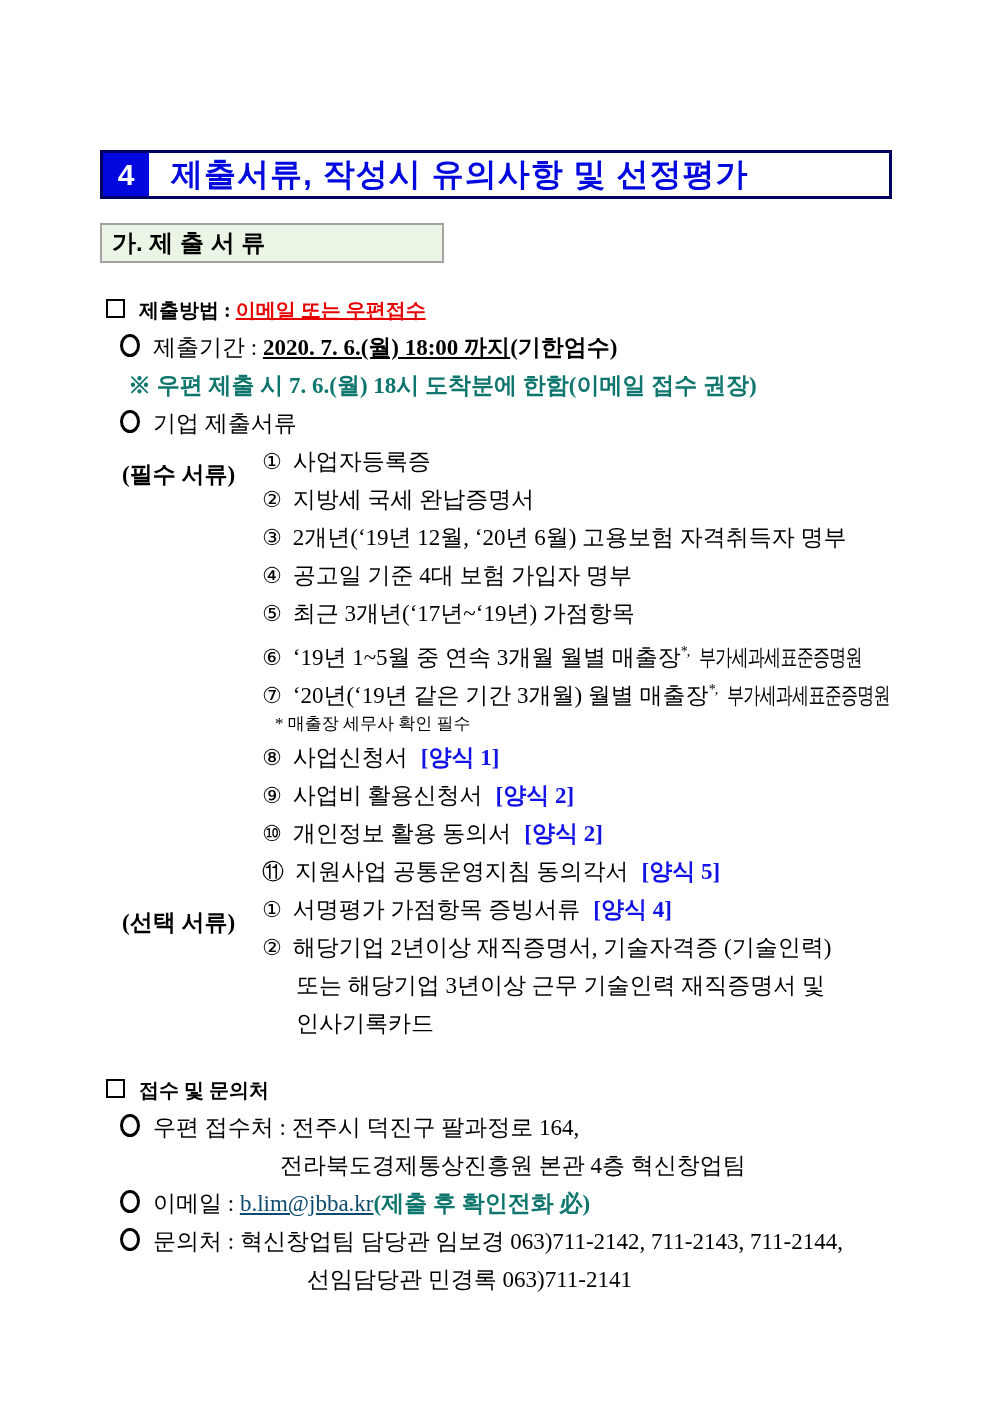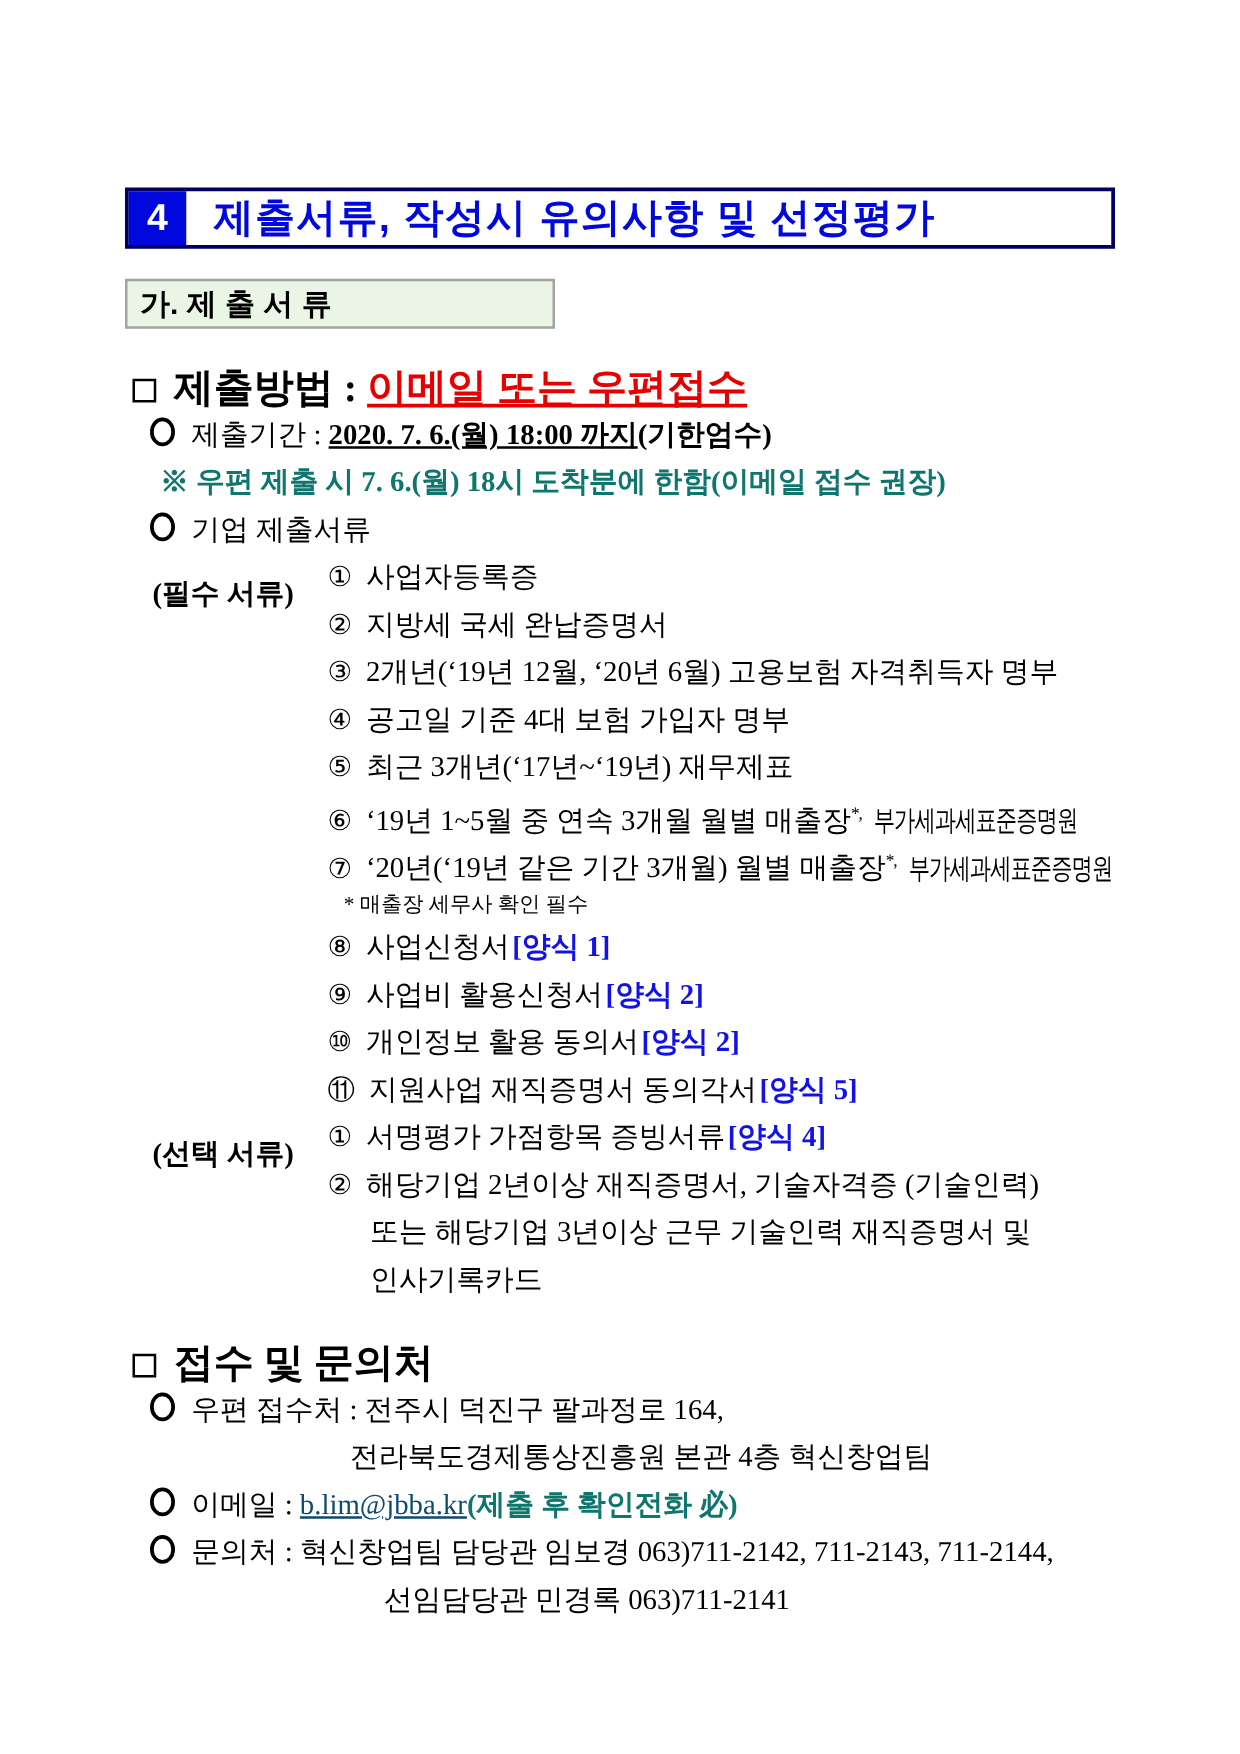--- a/index.html
+++ b/index.html
@@ -31,36 +31,36 @@
   .green-box {
     margin-top:24px; width:330px; height:36px; background:#eaf5e5;
     border:2px solid #a3a3a3; display:flex; align-items:center;
     padding-left:10px; font-weight:bold; font-size:24px;
     font-family:"Liberation Sans","DejaVu Sans",sans-serif;
   }
 
   
   .body-lines { margin-top:22px; }
   .line { height:38px; line-height:38px; font-size:23px; white-space:nowrap; }
-  .indent-h  { padding-left:6px;  font-weight:bold; font-size:32px;margin-top:28px; }
+  .indent-h  { padding-left:6px;  font-weight:bold; font-size:20px;margin-top:28px; }
   .indent-o  { padding-left:20px; }
   .indent-n  { padding-left:28px; }
   .bullet-sq {
     display:inline-block; width:15px; height:15px; border:2px solid #000;
     vertical-align:-1px; margin-right:14px;
   }
   .bullet-ci {
     display:inline-block; width:14px; height:17px; border:3px solid #000;
     border-radius:50%; vertical-align:-2px; margin-right:13px;
   }
   .red    { color:#0f766e; }
   .bold   { font-weight:bold; }
   .method-value { color:#e60000; font-weight:bold; text-decoration:underline; }
   .period-value { font-weight:bold; text-decoration:underline; }
-  .form-ref { color:#1212e6; font-weight:bold; margin-left:2px; }
+  .form-ref { color:#1212e6; font-weight:bold; margin-left:13px; }
   .email-link { color:#0c4a6e; text-decoration:underline; cursor:pointer; }
 
   
   .doc-section { position:relative; }
   .doc-label {
     position:absolute; left:22px; top:13px; font-weight:bold; font-size:23px;
     height:38px; line-height:38px;
   }
   .doc-line { padding-left:162px; }
   .num {
@@ -121,42 +121,42 @@
       <div class="line doc-line">
         <span class="num">②</span><span>지방세 국세 완납증명서</span>
       </div>
       <div class="line doc-line">
         <span class="num">③</span><span>2개년(‘19년 12월, ‘20년 6월) 고용보험 자격취득자 명부</span>
       </div>
       <div class="line doc-line">
         <span class="num">④</span><span>공고일 기준 4대 보험 가입자 명부</span>
       </div>
       <div class="line doc-line">
-        <span class="num">⑤</span><span>최근 3개년(‘17년~‘19년) 재무제표</span>
+        <span class="num">⑤</span><span>최근 3개년(‘17년~‘19년) 가점항목</span>
       </div>
       <div class="line doc-line">
         <span class="num">⑥</span><span>‘19년 1~5월 중 연속 3개월 월별 매출장</span><span class="sup">*,</span><span class="cond">부가세과세표준증명원</span>
       </div>
       <div class="line doc-line">
         <span class="num">⑦</span><span>‘20년(‘19년 같은 기간 3개월) 월별 매출장</span><span class="sup">*,</span><span class="cond">부가세과세표준증명원</span>
       </div>
 
       <div class="footnote">* 매출장 세무사 확인 필수</div>
 
       <div class="line doc-line">
         <span class="num">⑧</span><span>사업신청서</span><span class="form-ref">[양식 1]</span>
       </div>
       <div class="line doc-line">
         <span class="num">⑨</span><span>사업비 활용신청서</span><span class="form-ref">[양식 2]</span>
       </div>
       <div class="line doc-line">
         <span class="num">⑩</span><span>개인정보 활용 동의서</span><span class="form-ref">[양식 2]</span>
       </div>
       <div class="line doc-line">
-        <span class="num">⑪</span><span>지원사업 재직증명서 동의각서</span><span class="form-ref">[양식 5]</span>
+        <span class="num">⑪</span><span>지원사업 공통운영지침 동의각서</span><span class="form-ref">[양식 5]</span>
       </div>
     </div>
 
     <div class="doc-section">
       <div class="doc-label">(선택 서류)</div>
 
       <div class="line doc-line">
         <span class="num">①</span><span>서명평가 가점항목 증빙서류</span><span class="form-ref">[양식 4]</span>
       </div>
       <div class="line doc-line">

